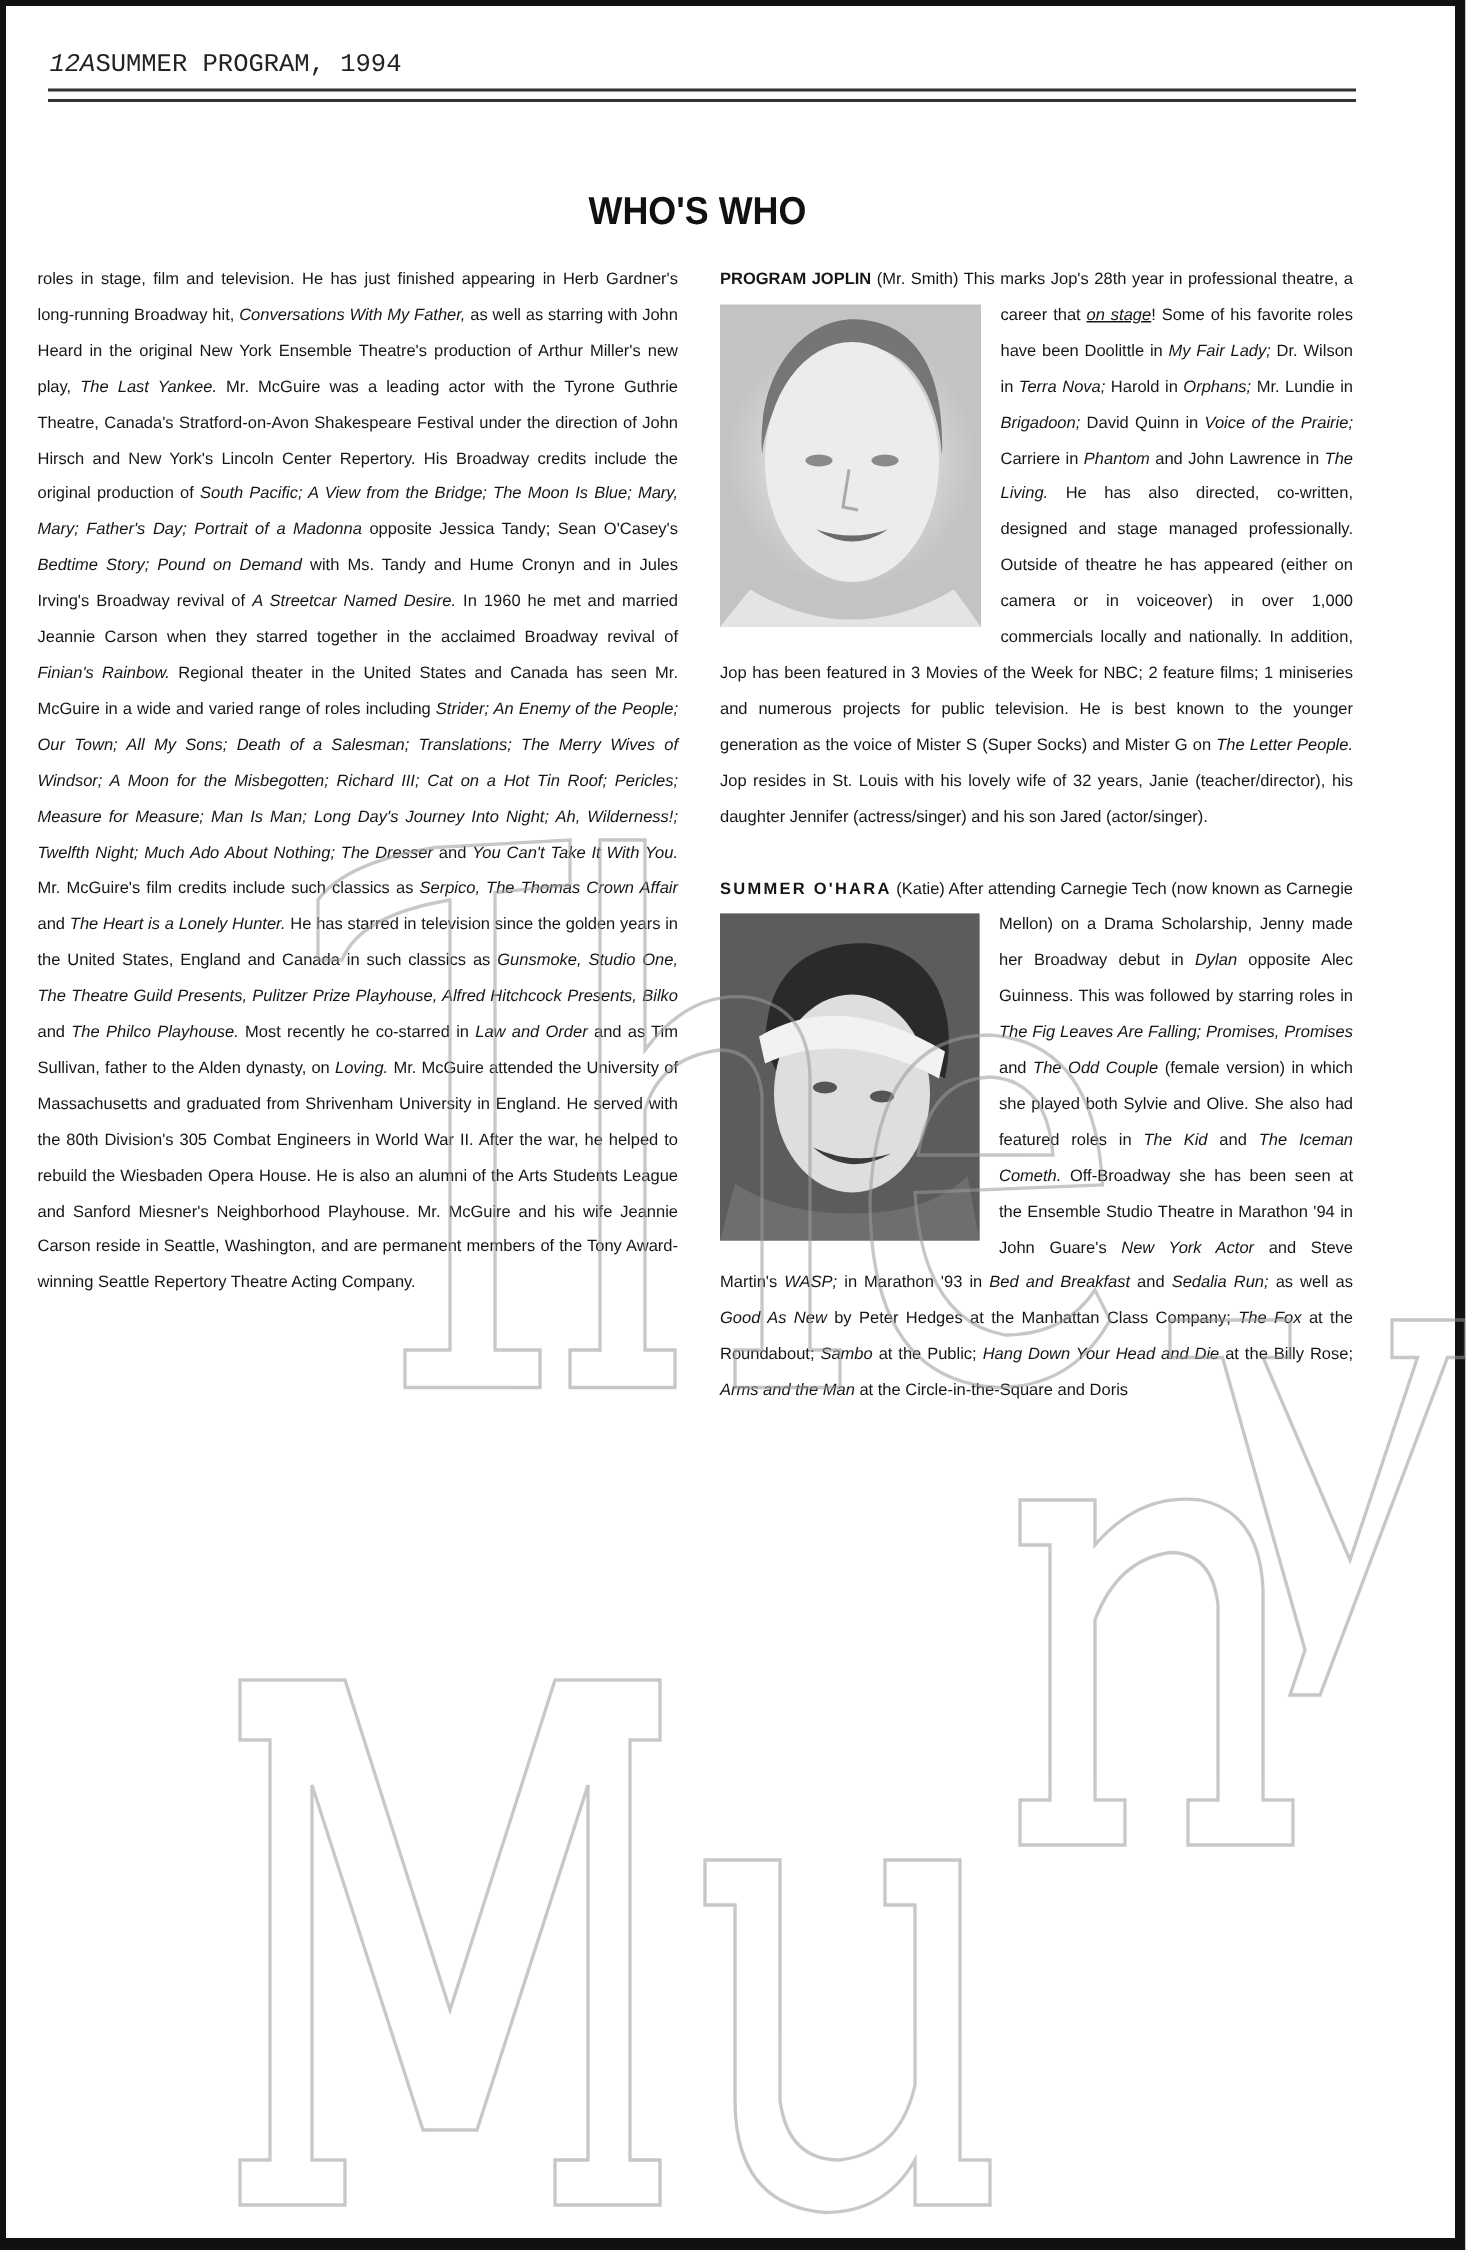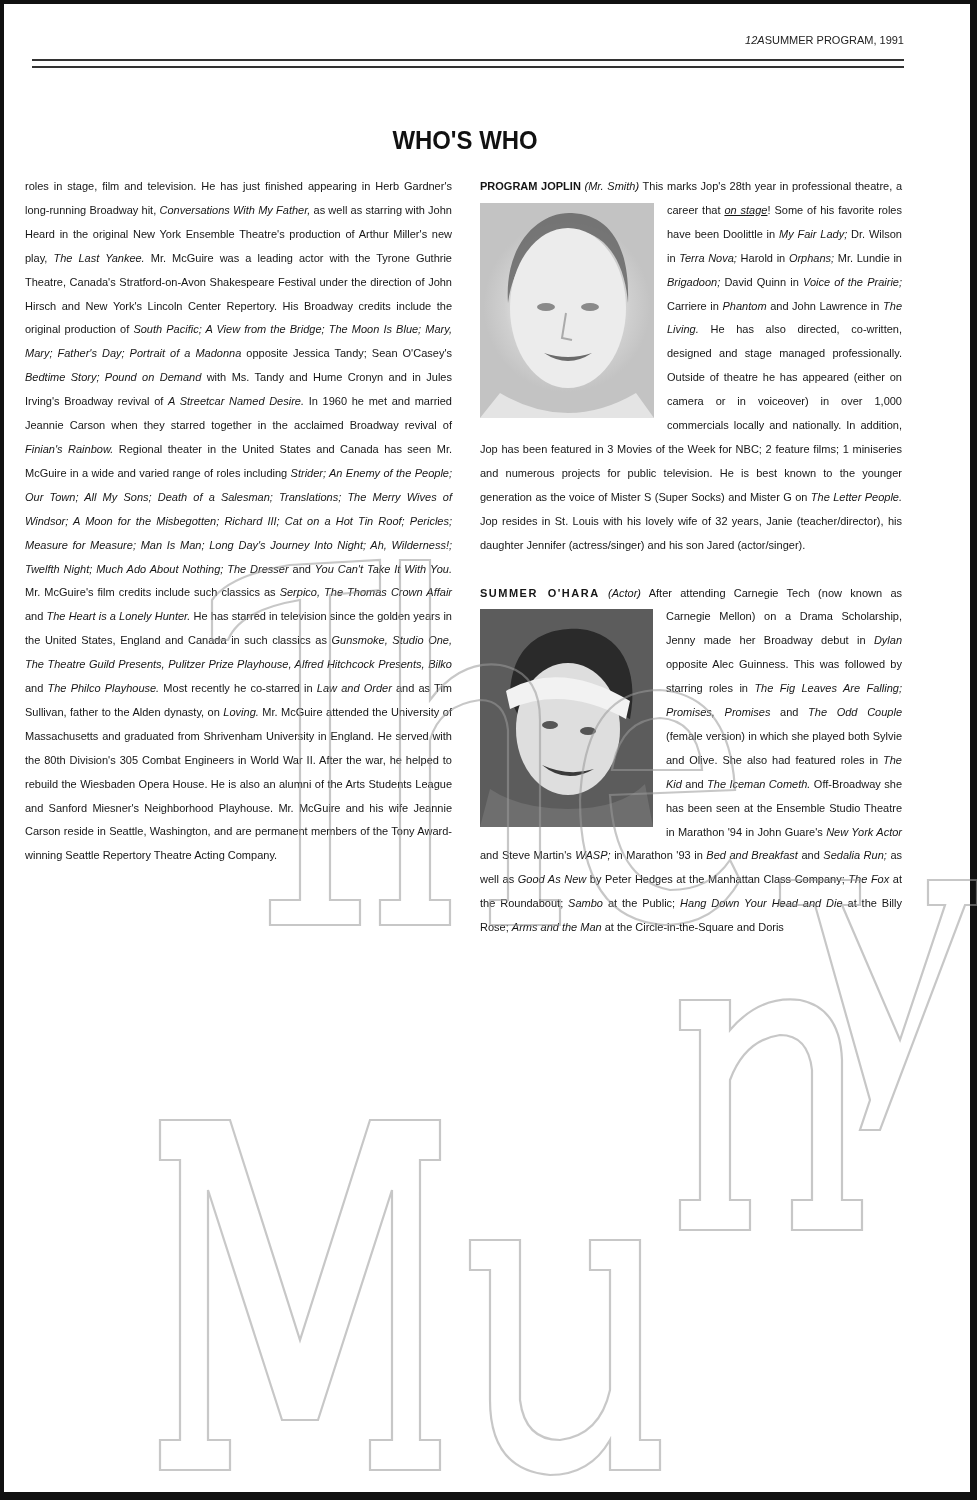--- a/index.html
+++ b/index.html
@@ -15,23 +15,23 @@
       position: absolute; left: 0; top: 0;
       width: 977px; height: 1500px;
       box-sizing: border-box;
       border-left: 4px solid #111;
       border-top: 4px solid #111;
       border-right: 7px solid #111;
       border-bottom: 8px solid #111;
     }
     .running-head {
       position: absolute; left: 33px; top: 34px; width: 871px;
-      font-family: Liberation Sans, sans-serif;
-      font-size: 11px; color: #222;
-      display: flex; justify-content: flex-end;
+      font-family: Liberation Mono, monospace;
+      font-size: 17px; color: #222;
+      display: flex; justify-content: flex-start;
     }
     .running-head .page-no { font-style: italic; }
     .rule { position: absolute; left: 32px; width: 872px; height: 2px; background: #333; }
     .rule.r1 { top: 59px; }
     .rule.r2 { top: 66px; }
     .section-title {
       position: absolute; left: 0; width: 930px; top: 108px;
       text-align: center;
       font-family: "Liberation Sans", sans-serif;
       font-weight: bold; font-size: 26px; letter-spacing: 0px;
@@ -41,21 +41,21 @@
     .col {
       position: absolute; top: 175px;
       font-size: 11px; line-height: 23.9px;
       text-align: justify;
     }
     .col.left { left: 25px; width: 427px; }
     .col.right { left: 480px; width: 422px; }
     .col p { margin: 0; }
     .col i, .col .it { font-style: italic; }
     .name { font-weight: bold; }
-    .role { font-style: italic; }
+    .role { }
     .photo {
       float: left;
       margin: 4px 13px 4px 0;
       background: #bdbdbd;
       position: relative;
       overflow: hidden;
     }
     .photo.joplin {
       width: 174px; height: 215px;
       background: radial-gradient(ellipse 48% 40% at 50% 48%, #f1f1f1 0%, #e2e2e2 55%, #cfcfcf 75%, #c3c3c3 100%);
@@ -72,21 +72,21 @@
       pointer-events: none;
     }
   </style>
 </head>
 <body>
 
 <div class="page-frame"></div>
 
 <header class="running-head">
   <span class="page-no">12A</span>
-  <span>SUMMER PROGRAM, 1991</span>
+  <span>SUMMER PROGRAM, 1994</span>
 </header>
 <div class="rule r1"></div>
 <div class="rule r2"></div>
 
 <h1 class="section-title">WHO'S WHO</h1>
 
 <article class="col left">
   <p>roles in stage, film and television. He has just finished appearing in Herb Gardner's long-running Broadway hit, <i>Conversations With My Father,</i> as well as starring with John Heard in the original New York Ensemble Theatre's production of Arthur Miller's new play, <i>The Last Yankee.</i> Mr. McGuire was a leading actor with the Tyrone Guthrie Theatre, Canada's Stratford-on-Avon Shakespeare Festival under the direction of John Hirsch and New York's Lincoln Center Repertory. His Broadway credits include the original production of <i>South Pacific; A View from the Bridge; The Moon Is Blue; Mary, Mary; Father's Day; Portrait of a Madonna</i> opposite Jessica Tandy; Sean O'Casey's <i>Bedtime Story; Pound on Demand</i> with Ms. Tandy and Hume Cronyn and in Jules Irving's Broadway revival of <i>A Streetcar Named Desire.</i> In 1960 he met and married Jeannie Carson when they starred together in the acclaimed Broadway revival of <i>Finian's Rainbow.</i> Regional theater in the United States and Canada has seen Mr. McGuire in a wide and varied range of roles including <i>Strider; An Enemy of the People; Our Town; All My Sons; Death of a Salesman; Translations; The Merry Wives of Windsor; A Moon for the Misbegotten; Richard III; Cat on a Hot Tin Roof; Pericles; Measure for Measure; Man Is Man; Long Day's Journey Into Night; Ah, Wilderness!; Twelfth Night; Much Ado About Nothing; The Dresser</i> and <i>You Can't Take It With You.</i> Mr. McGuire's film credits include such classics as <i>Serpico, The Thomas Crown Affair</i> and <i>The Heart is a Lonely Hunter.</i> He has starred in television since the golden years in the United States, England and Canada in such classics as <i>Gunsmoke, Studio One, The Theatre Guild Presents, Pulitzer Prize Playhouse, Alfred Hitchcock Presents, Bilko</i> and <i>The Philco Playhouse.</i> Most recently he co-starred in <i>Law and Order</i> and as Tim Sullivan, father to the Alden dynasty, on <i>Loving.</i> Mr. McGuire attended the University of Massachusetts and graduated from Shrivenham University in England. He served with the 80th Division's 305 Combat Engineers in World War II. After the war, he helped to rebuild the Wiesbaden Opera House. He is also an alumni of the Arts Students League and Sanford Miesner's Neighborhood Playhouse. Mr. McGuire and his wife Jeannie Carson reside in Seattle, Washington, and are permanent members of the Tony Award-winning Seattle Repertory Theatre Acting Company.</p>
 </article>
 
@@ -103,21 +103,21 @@
         <path d="M64 150 Q88 166 112 150 Q88 158 64 150Z" fill="#6a6a6a"></path>
         <path d="M86 110 L82 135 L92 137" stroke="#aaa" stroke-width="2" fill="none"></path>
         <path d="M0 215 L20 190 Q88 230 156 190 L174 215Z" fill="#e4e4e4"></path>
       </svg>
     </span>
     <span><span class="underline">on stage</span>! Some of his favorite roles have been Doolittle in <i>My Fair Lady;</i> Dr. Wilson in <i>Terra Nova;</i> Harold in <i>Orphans;</i> Mr. Lundie in <i>Brigadoon;</i> David Quinn in <i>Voice of the Prairie;</i> Carriere in <i>Phantom</i> and John Lawrence in <i>The Living.</i> He has also directed, co-written, designed and stage managed professionally. Outside of theatre he has appeared (either on camera or in voiceover) in over 1,000 commercials locally and nationally. In addition, Jop has been featured in 3 Movies of the Week for NBC; 2 feature films; 1 miniseries and numerous projects for public television. He is best known to the younger generation as the voice of Mister S (Super Socks) and Mister G on <i>The Letter People.</i> Jop resides in St. Louis with his lovely wife of 32 years, Janie (teacher/director), his daughter Jennifer (actress/singer) and his son Jared (actor/singer).</span>
   </p>
   <div class="bio-gap"></div>
   <p>
     <span class="name" style="letter-spacing:1.5px">SUMMER O'HARA</span>
-    <span class="role">(Actor)</span><span> After attending Carnegie Tech (now known as Carnegie Mellon)</span>
+    <span class="role">(Katie)</span><span> After attending Carnegie Tech (now known as Carnegie Mellon)</span>
     <span class="photo ohara" title="Headshot of Jenny O'Hara">
       <svg width="173" height="218" viewBox="0 0 173 218">
         <rect width="173" height="218" fill="#5c5c5c"></rect>
         <path d="M30 90 C30 30 70 18 100 20 C140 24 160 60 150 110 L130 100 C120 60 60 60 40 110Z" fill="#2a2a2a"></path>
         <ellipse cx="88" cy="120" rx="52" ry="66" fill="#dedede"></ellipse>
         <path d="M26 82 Q80 50 150 92 L146 110 Q84 76 30 100Z" fill="#f2f2f2"></path>
         <ellipse cx="70" cy="116" rx="8" ry="4" fill="#555"></ellipse>
         <ellipse cx="108" cy="122" rx="8" ry="4" fill="#555"></ellipse>
         <path d="M62 156 Q86 176 114 160 Q88 168 62 156Z" fill="#3a3a3a"></path>
         <path d="M0 218 L10 180 Q40 200 88 200 Q140 200 165 175 L173 218Z" fill="#6e6e6e"></path>

